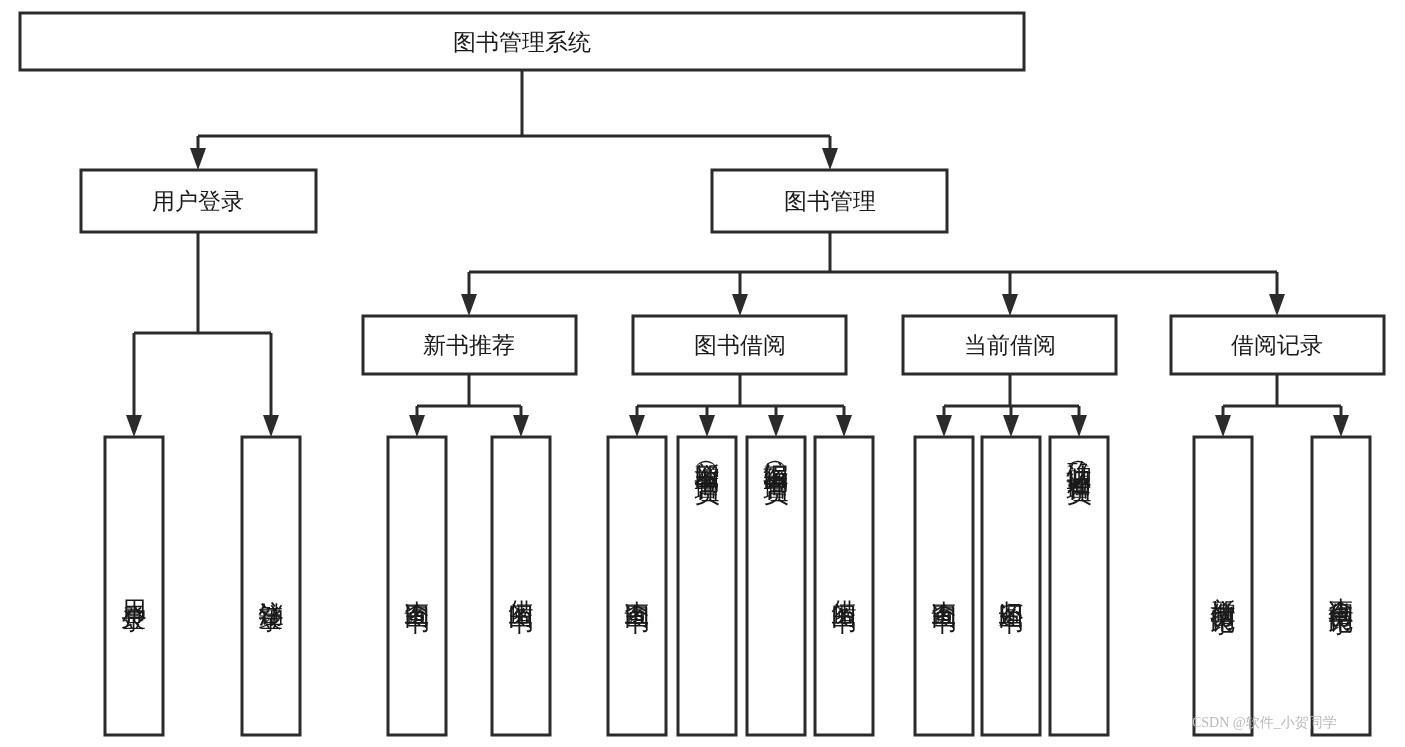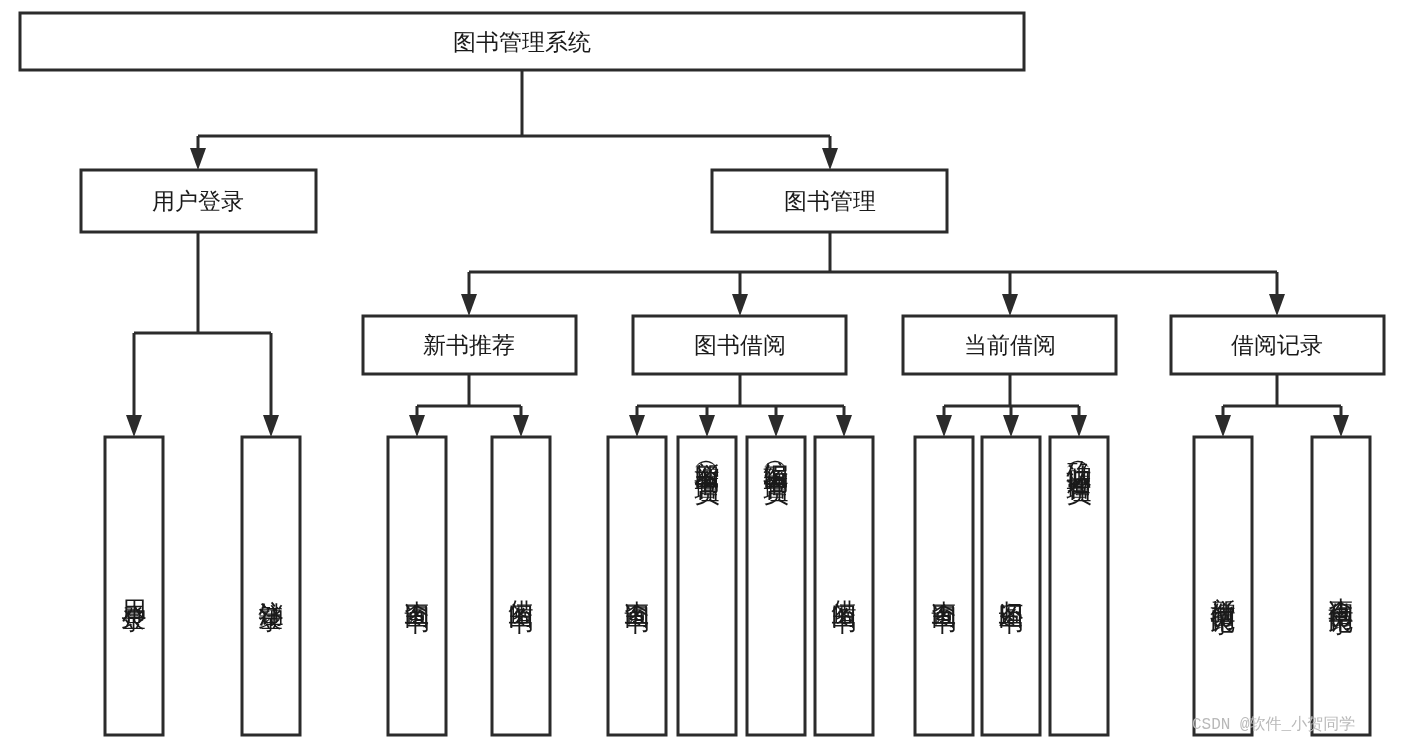--- a/index.html
+++ b/index.html
@@ -60,22 +60,22 @@
     white-space: nowrap;
     user-select: none;
   }
   .vlabel.top-aligned {
     justify-content: flex-start;
     padding-top: 4px;
     box-sizing: border-box;
   }
   .watermark {
     position: absolute;
-    font-family: Liberation Mono, monospace;
-    font-size: 16px;
+    font-family: Liberation Serif, serif;
+    font-size: 14px;
     color: #b9b9b9;
     white-space: nowrap;
     user-select: none;
   }
 </style>
 </head>
 <body>
 
 <div id="stage">
 

